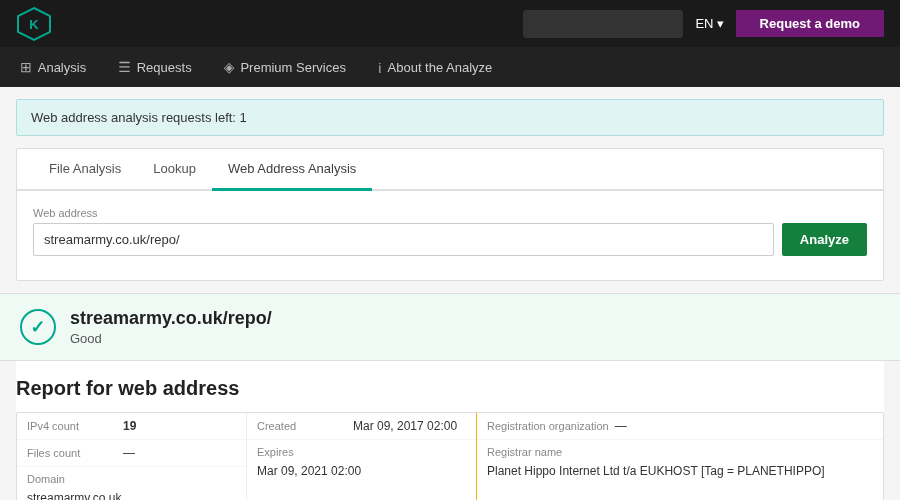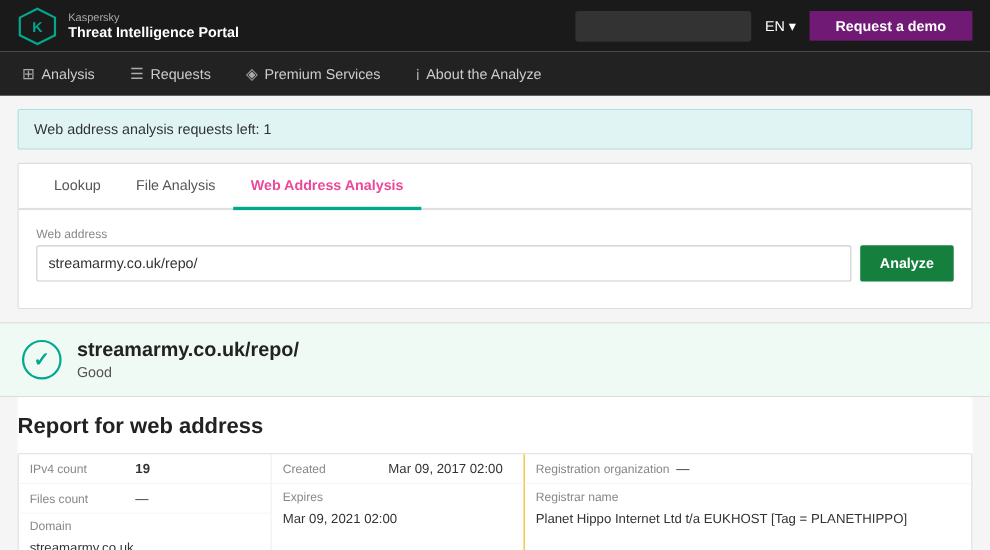--- a/index.html
+++ b/index.html
@@ -109,23 +109,23 @@
     }
     .tab {
       padding: 12px 16px;
       font-size: 13px;
       cursor: pointer;
       color: #555;
       border-bottom: 3px solid transparent;
       margin-bottom: -2px;
     }
     .tab.active {
-      color: #ec4899;
+      color: #404040;
       border-bottom: 3px solid #00a88e;
-      font-weight: bold;
+      font-weight: normal;
     }
 
     
     .form-area {
       padding: 16px 16px 8px 16px;
     }
     .field-label {
       font-size: 11px;
       color: #888;
       margin-bottom: 4px;
@@ -237,24 +237,20 @@
 </head>
 <body>
 
 <div class="header">
   <div class="header-left">
 
     <svg class="logo-icon" viewBox="0 0 36 36" xmlns="http://www.w3.org/2000/svg">
       <polygon points="18,2 34,10 34,26 18,34 2,26 2,10" fill="none" stroke="#00a88e" stroke-width="2"></polygon>
       <text x="18" y="23" text-anchor="middle" font-size="13" fill="#00a88e" font-weight="bold">K</text>
     </svg>
-    <div>
-      <span style="font-size:10px;color:#aaa;display:block">Kaspersky</span>
-      <span style="color:#fff;font-size:13px;font-weight:bold">Threat Intelligence Portal</span>
-    </div>
   </div>
   <div class="header-right">
     <div class="search-bar-placeholder"></div>
     <span class="lang-btn">EN ▾</span>
     <button class="demo-btn">Request a demo</button>
   </div>
 </div>
 
 <div class="nav">
   <a class="nav-item">
@@ -277,22 +273,22 @@
 
 <div class="main">
 
   <div class="info-banner">
     <span>Web address analysis requests left: 1</span>
   </div>
 
   <div class="card">
 
     <div class="tabs">
+      <div class="tab">File Analysis</div>
       <div class="tab">Lookup</div>
-      <div class="tab">File Analysis</div>
       <div class="tab active">Web Address Analysis</div>
     </div>
 
     <div class="form-area">
       <div class="field-label">Web address</div>
       <div class="input-row">
         <input type="text" class="url-input" value="streamarmy.co.uk/repo/" placeholder="Enter a web address" style="">
         <button class="analyze-btn">Analyze</button>
       </div>
     </div>

